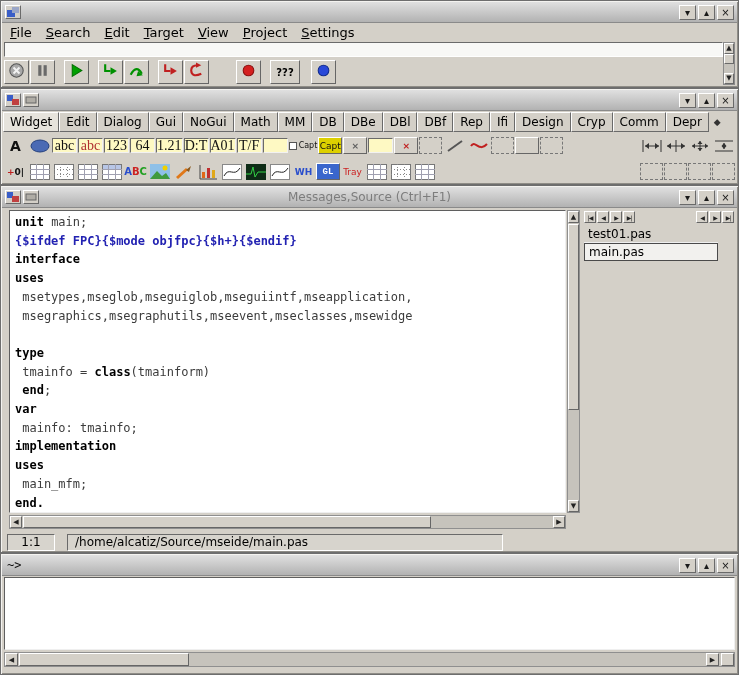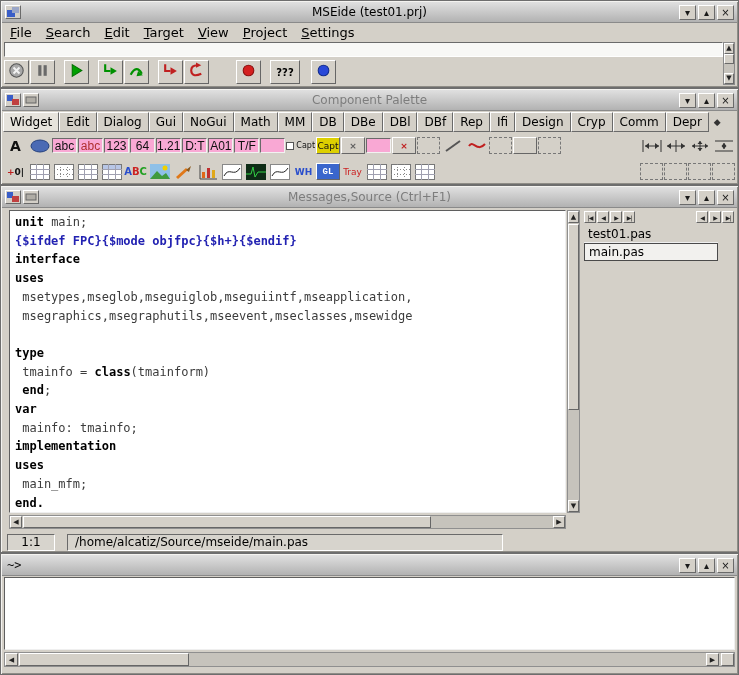--- a/index.html
+++ b/index.html
@@ -30,21 +30,21 @@
 .mini-btn.bottom{margin-top:auto}
 
 #palette-tab-bar{position:absolute;top:23px;left:2px;height:20px;display:flex;align-items:stretch}
 .tab{padding:2px 6px 0;font-size:12px;background:#d4d0c8;border:1px solid;border-color:#fdfdfd #6a6a6a #6a6a6a #fdfdfd;cursor:default}
 .tab.active{background:#e6e3dc}
 .tab-diamond{align-self:center;margin-left:5px;font-size:9px;color:#333}
 #pal-row1,#pal-row2{position:absolute;left:3px;right:3px;height:25px;display:flex;align-items:center;gap:1px}
 #pal-row1{top:44px}
 #pal-row2{top:70px}
 .pal{min-width:23px;height:21px;display:flex;align-items:center;justify-content:center;font-size:9px;color:#111;flex:0 0 auto;cursor:default}
-.pal-field{min-width:25px;height:15px;background:#f9a8d4;border:1px solid;border-color:#6a6a6a #f2f2f2 #f2f2f2 #6a6a6a;font-size:12px;font-family:Liberation Sans, sans-serif}
+.pal-field{min-width:25px;height:15px;background:#fef9c3;border:1px solid;border-color:#6a6a6a #f2f2f2 #f2f2f2 #6a6a6a;font-size:14px;font-family:Liberation Serif, serif}
 .pal-raised{border:1px solid;border-color:#fff #666 #666 #fff;background:#d4d0c8;height:17px;min-width:24px}
 .pal-dashed{width:23px;height:17px;border:1px dashed #777}
 .pal-spacer{flex:1 1 auto;min-width:4px;height:1px}
 .pal-chk{width:8px;height:8px;background:#fff;border:1px solid #555;margin-right:2px;display:inline-block}
 .pal-cap{font-size:8px}
 
 #source-editor{position:absolute;top:24px;left:8px;width:557px;height:303px;background:#fff;border:1px solid;border-color:#5f5f5f #efefef #efefef #5f5f5f;overflow:hidden;padding:2px 0 12px 5px;font-family:"DejaVu Sans Mono","Liberation Mono",monospace;font-size:12px;line-height:18.7px;white-space:pre;color:#3c3c3c}
 .cl-kw{font-weight:bold;color:#000}
 .cl-id{color:#3c3c3c}
 .cl-dir{font-weight:bold;color:#2222b2}
@@ -82,21 +82,20 @@
 <body>
 
 <div class="window" id="win-main">
   <div class="titlebar">
     <span class="cap-icon">
         <svg width="12" height="10">
           <rect x="0" y="3" width="8" height="7" fill="#3a5ec8"></rect>
           <rect x="5" y="0" width="7" height="6" fill="#9aa6c8"></rect>
         </svg>
       </span>
-    <span class="win-title active">MSEide (test01.prj)</span>
     <span class="cap-right">
       <span class="cap-btn">▾</span>
       <span class="cap-btn">▴</span>
       <span class="cap-btn">×</span>
     </span>
   </div>
   <div id="menu-bar">
       <div class="menu-item"><u>F</u>ile</div>
       <div class="menu-item"><u>S</u>earch</div>
       <div class="menu-item"><u>E</u>dit</div>
@@ -173,21 +172,20 @@
         <svg width="12" height="10">
           <rect x="0" y="0" width="6" height="6" fill="#3a5ec8"></rect>
           <rect x="5" y="4" width="7" height="6" fill="#c04040"></rect>
         </svg>
       </span>
     <span class="cap-icon">
         <svg width="12" height="10">
           <rect x="1" y="2" width="10" height="6" fill="#b0ada6" stroke="#666"></rect>
         </svg>
       </span>
-    <span class="win-title">Component Palette</span>
     <span class="cap-right">
       <span class="cap-btn">▾</span>
       <span class="cap-btn">▴</span>
       <span class="cap-btn">×</span>
     </span>
   </div>
   <div id="palette-tab-bar">
       <div class="tab active">Widget</div>
       <div class="tab">Edit</div>
       <div class="tab">Dialog</div>

